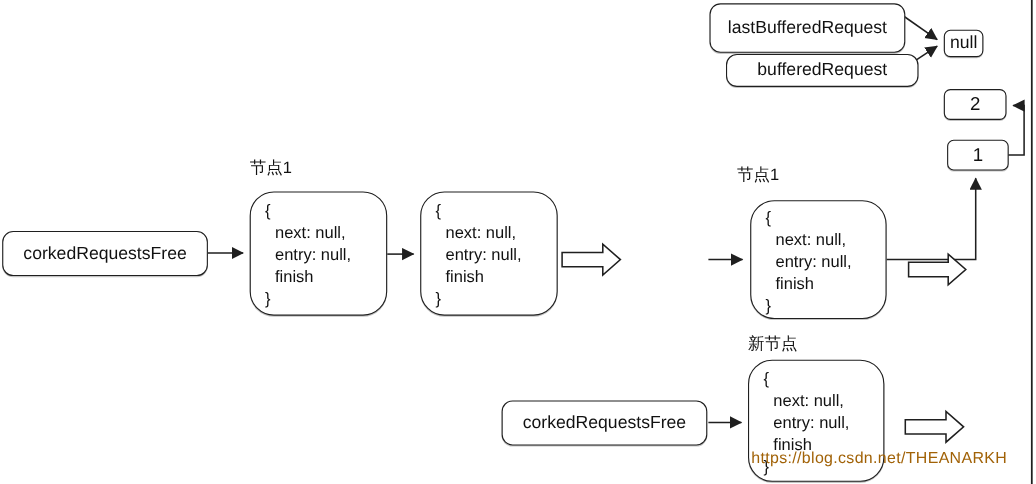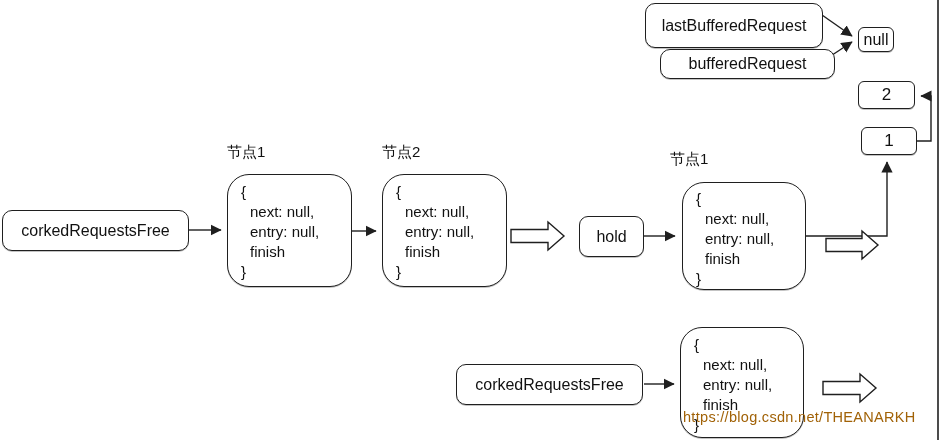--- a/index.html
+++ b/index.html
@@ -69,42 +69,41 @@
 
   <div class="node-title" style="left:227px;top:143px;width:125px;">节点1</div>
   <div class="node" style="left:227px;top:174px;width:125px;height:113px;">
     <div class="ln">{</div>
     <div class="ln inner">next: null,</div>
     <div class="ln inner">entry: null,</div>
     <div class="ln inner">finish</div>
     <div class="ln">}</div>
   </div>
 
-  <div class="node-title" style="left:382px;top:143px;width:125px;">节点2</div>
   <div class="node" style="left:382px;top:174px;width:125px;height:113px;">
     <div class="ln">{</div>
     <div class="ln inner">next: null,</div>
     <div class="ln inner">entry: null,</div>
     <div class="ln inner">finish</div>
     <div class="ln">}</div>
   </div>
 
-  <div class="box" style="left:579px;top:216px;width:65px;height:41px;border-radius:9px;">hold</div>
 
   <div class="node-title" style="left:670px;top:150px;width:116px;">节点1</div>
   <div class="node" style="left:682px;top:182px;width:124px;height:108px;padding-top:6px;">
     <div class="ln">{</div>
     <div class="ln inner">next: null,</div>
     <div class="ln inner">entry: null,</div>
     <div class="ln inner">finish</div>
     <div class="ln">}</div>
   </div>
 
   <div class="box" style="left:456px;top:364px;width:187px;height:41px;">corkedRequestsFree</div>
 
+  <div class="node-title" style="left:680px;top:303px;width:124px;">新节点</div>
   <div class="node" style="left:680px;top:327px;width:124px;height:111px;">
     <div class="ln">{</div>
     <div class="ln inner">next: null,</div>
     <div class="ln inner">entry: null,</div>
     <div class="ln inner">finish</div>
     <div class="ln">}</div>
   </div>
 
   <div class="watermark">https://blog.csdn.net/THEANARKH</div>
 </div>

